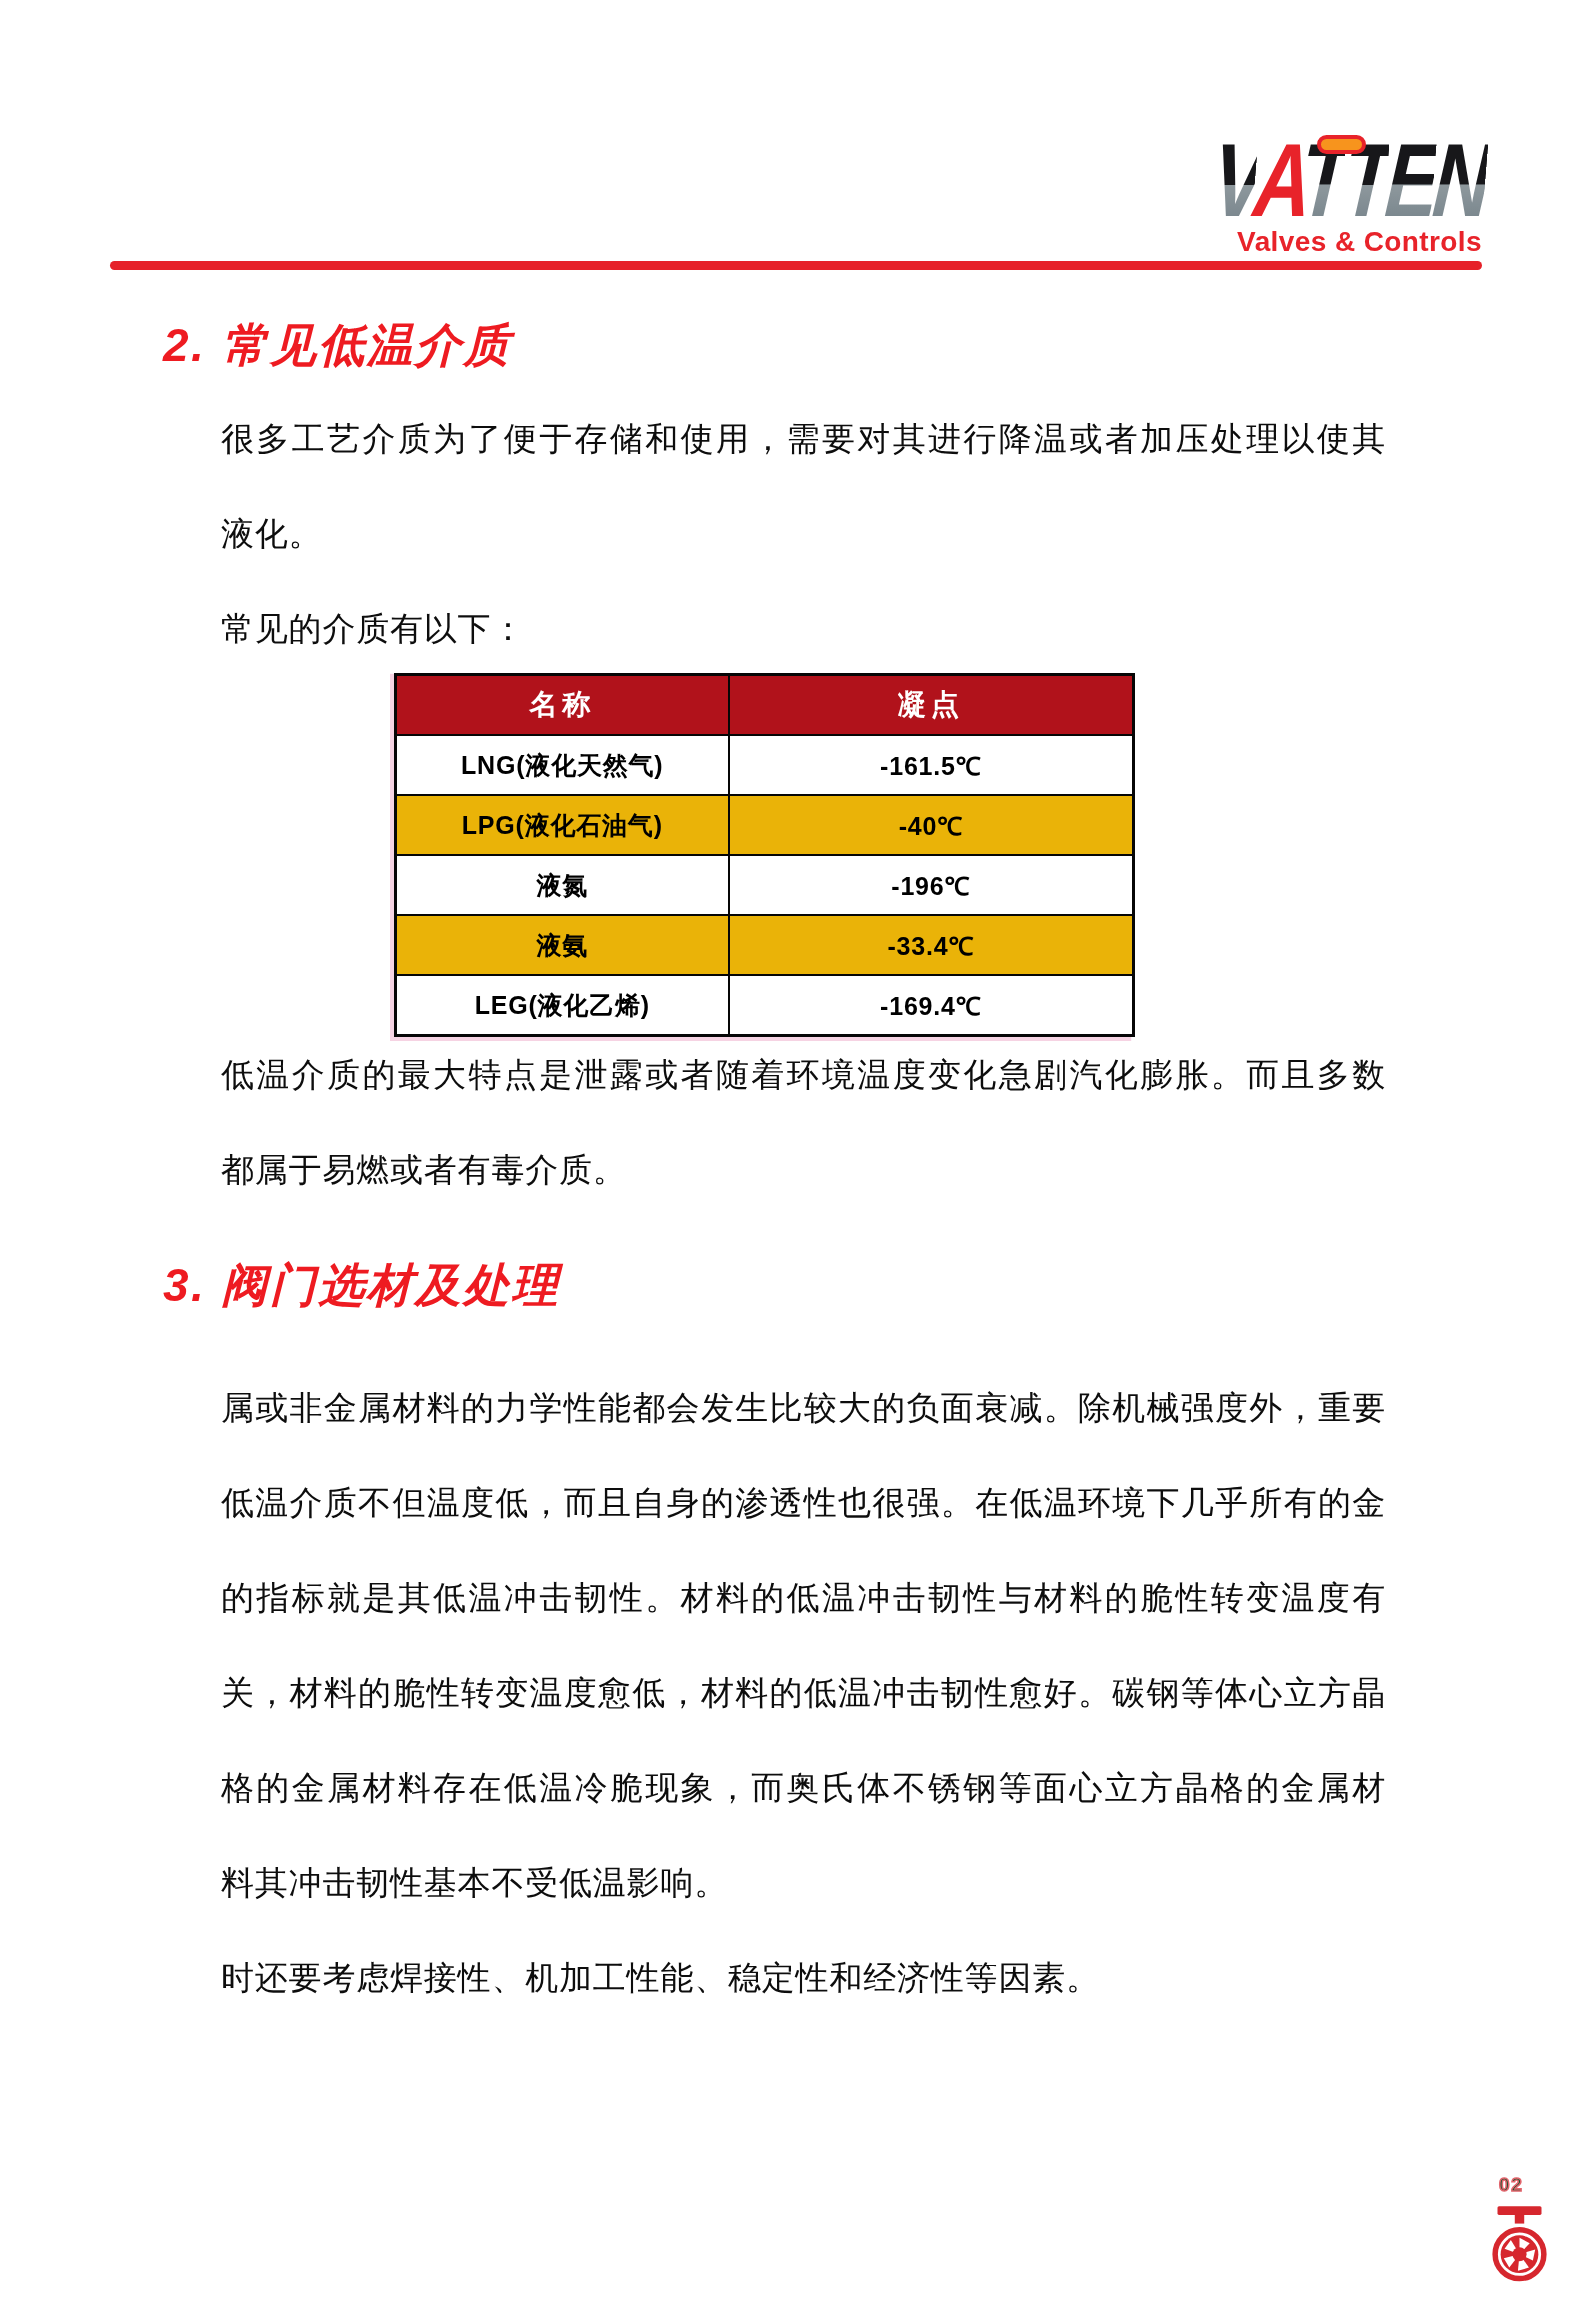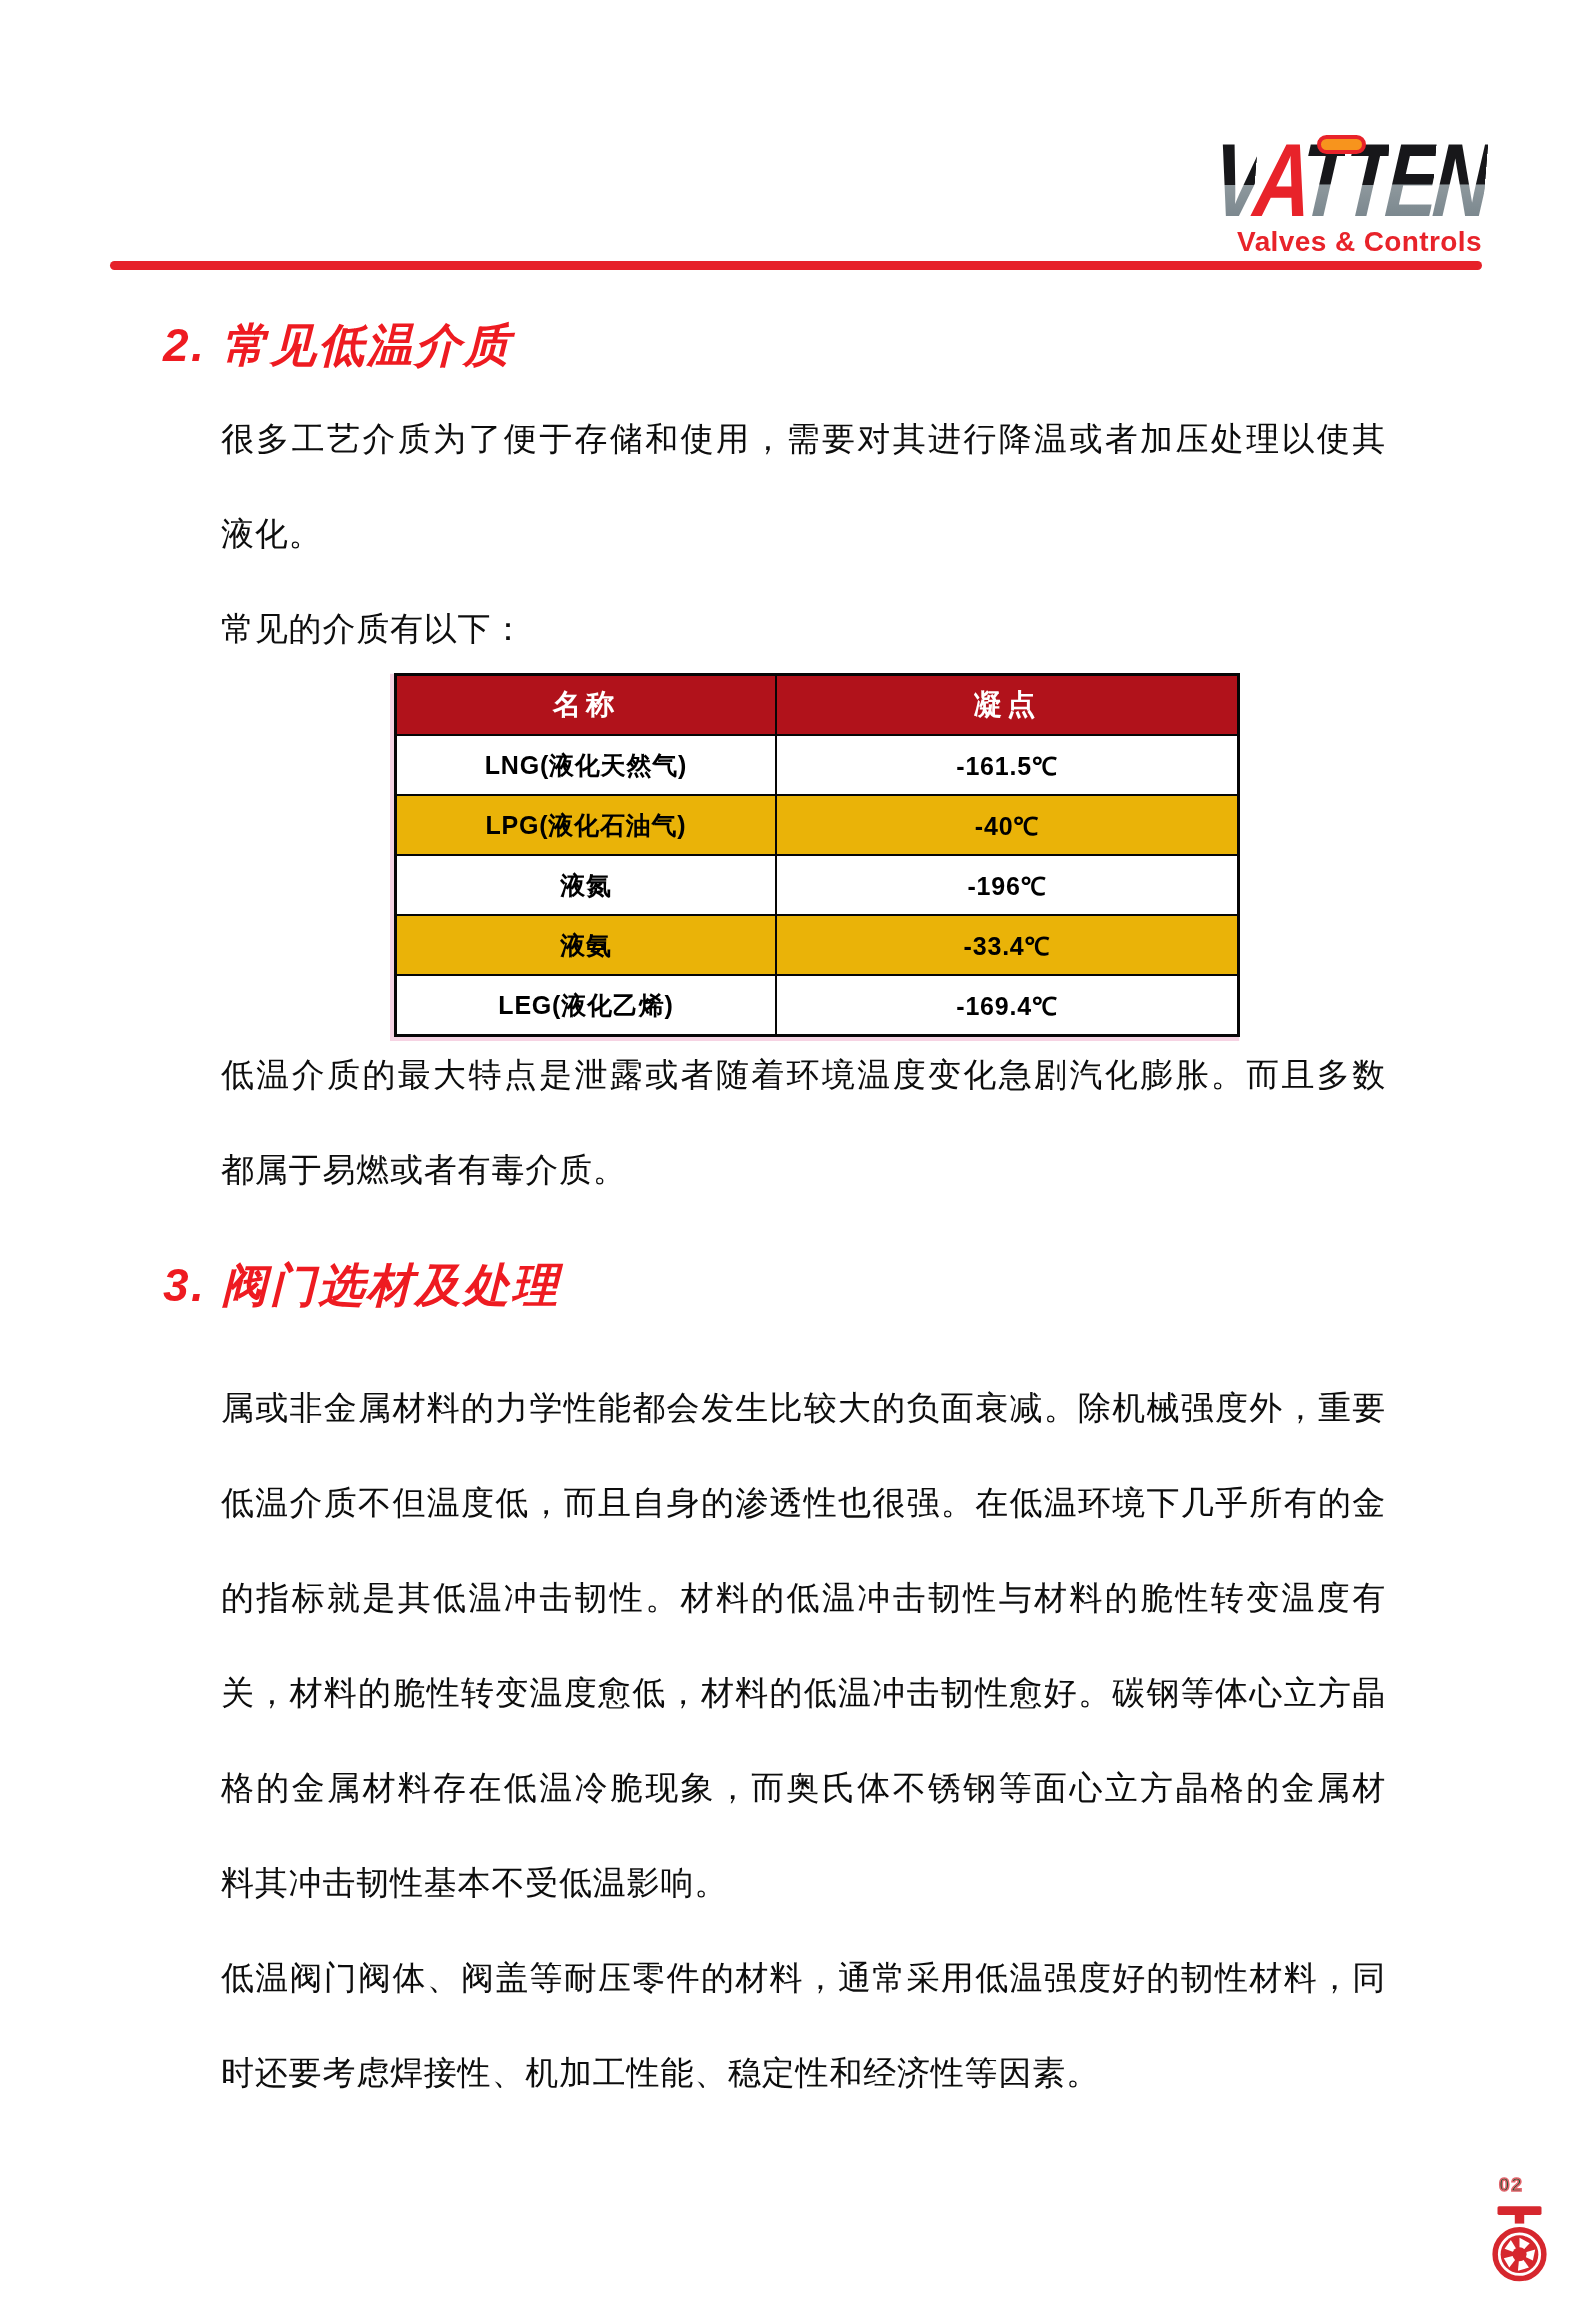--- a/index.html
+++ b/index.html
@@ -46,21 +46,21 @@
   
   .textblock { position:absolute; left:215px; width:1165px; font-size:33px; line-height:95px; color:#0d0d0d;margin-left:6px; }
   #intro-block { top:391px; }
   #note-block  { top:1027px; }
   #body-block  { top:1360px; }
   .tline { text-align:justify; text-align-last:justify; letter-spacing:0.8px; white-space:nowrap; }
   .tline.short { text-align-last:left; white-space:normal; }
 
   
   .media-table-wrap {
-    position:absolute; left:394px; top:673px; width:846px;
+    position:absolute; left:394px; top:673px; width:738px;
     box-shadow:-2.4px 2.4px 0 1.6px #f6d3e3;
   }
   table.media { border-collapse:collapse; width:100%; table-layout:fixed; }
   table.media col.c1 { width:333px; }
   table.media col.c2 { width:405px; }
   table.media th, table.media td {
     border:2.4px solid #060606; height:58px; text-align:center; vertical-align:middle;
     padding:0;
   }
   table.media { border:3.2px solid #060606; }
@@ -143,21 +143,20 @@
 
   <div class="sec-heading" id="heading-material">3. 阀门选材及处理</div>
 
   <div class="textblock" id="body-block">
       <div class="tline">属或非金属材料的力学性能都会发生比较大的负面衰减。除机械强度外，重要</div>
       <div class="tline">低温介质不但温度低，而且自身的渗透性也很强。在低温环境下几乎所有的金</div>
       <div class="tline">的指标就是其低温冲击韧性。材料的低温冲击韧性与材料的脆性转变温度有</div>
       <div class="tline">关，材料的脆性转变温度愈低，材料的低温冲击韧性愈好。碳钢等体心立方晶</div>
       <div class="tline">格的金属材料存在低温冷脆现象，而奥氏体不锈钢等面心立方晶格的金属材</div>
       <div class="tline short">料其冲击韧性基本不受低温影响。</div>
-      <div class="tline">低温阀门阀体、阀盖等耐压零件的材料，通常采用低温强度好的韧性材料，同</div>
       <div class="tline short">时还要考虑焊接性、机加工性能、稳定性和经济性等因素。</div>
     </div>
 
   <div class="page-num">02</div>
   <svg class="valve-icon" viewBox="0 0 70 96" xmlns="http://www.w3.org/2000/svg">
     <rect x="7" y="0" width="56" height="11" rx="2" fill="#d6272e"></rect>
     <rect x="29" y="10" width="12" height="12" fill="#d6272e"></rect>
     <circle cx="35" cy="61" r="31" fill="none" stroke="#d6272e" stroke-width="7"></circle>
     <circle cx="35" cy="61" r="24" fill="#d6272e"></circle>
     <g fill="#ffffff">

